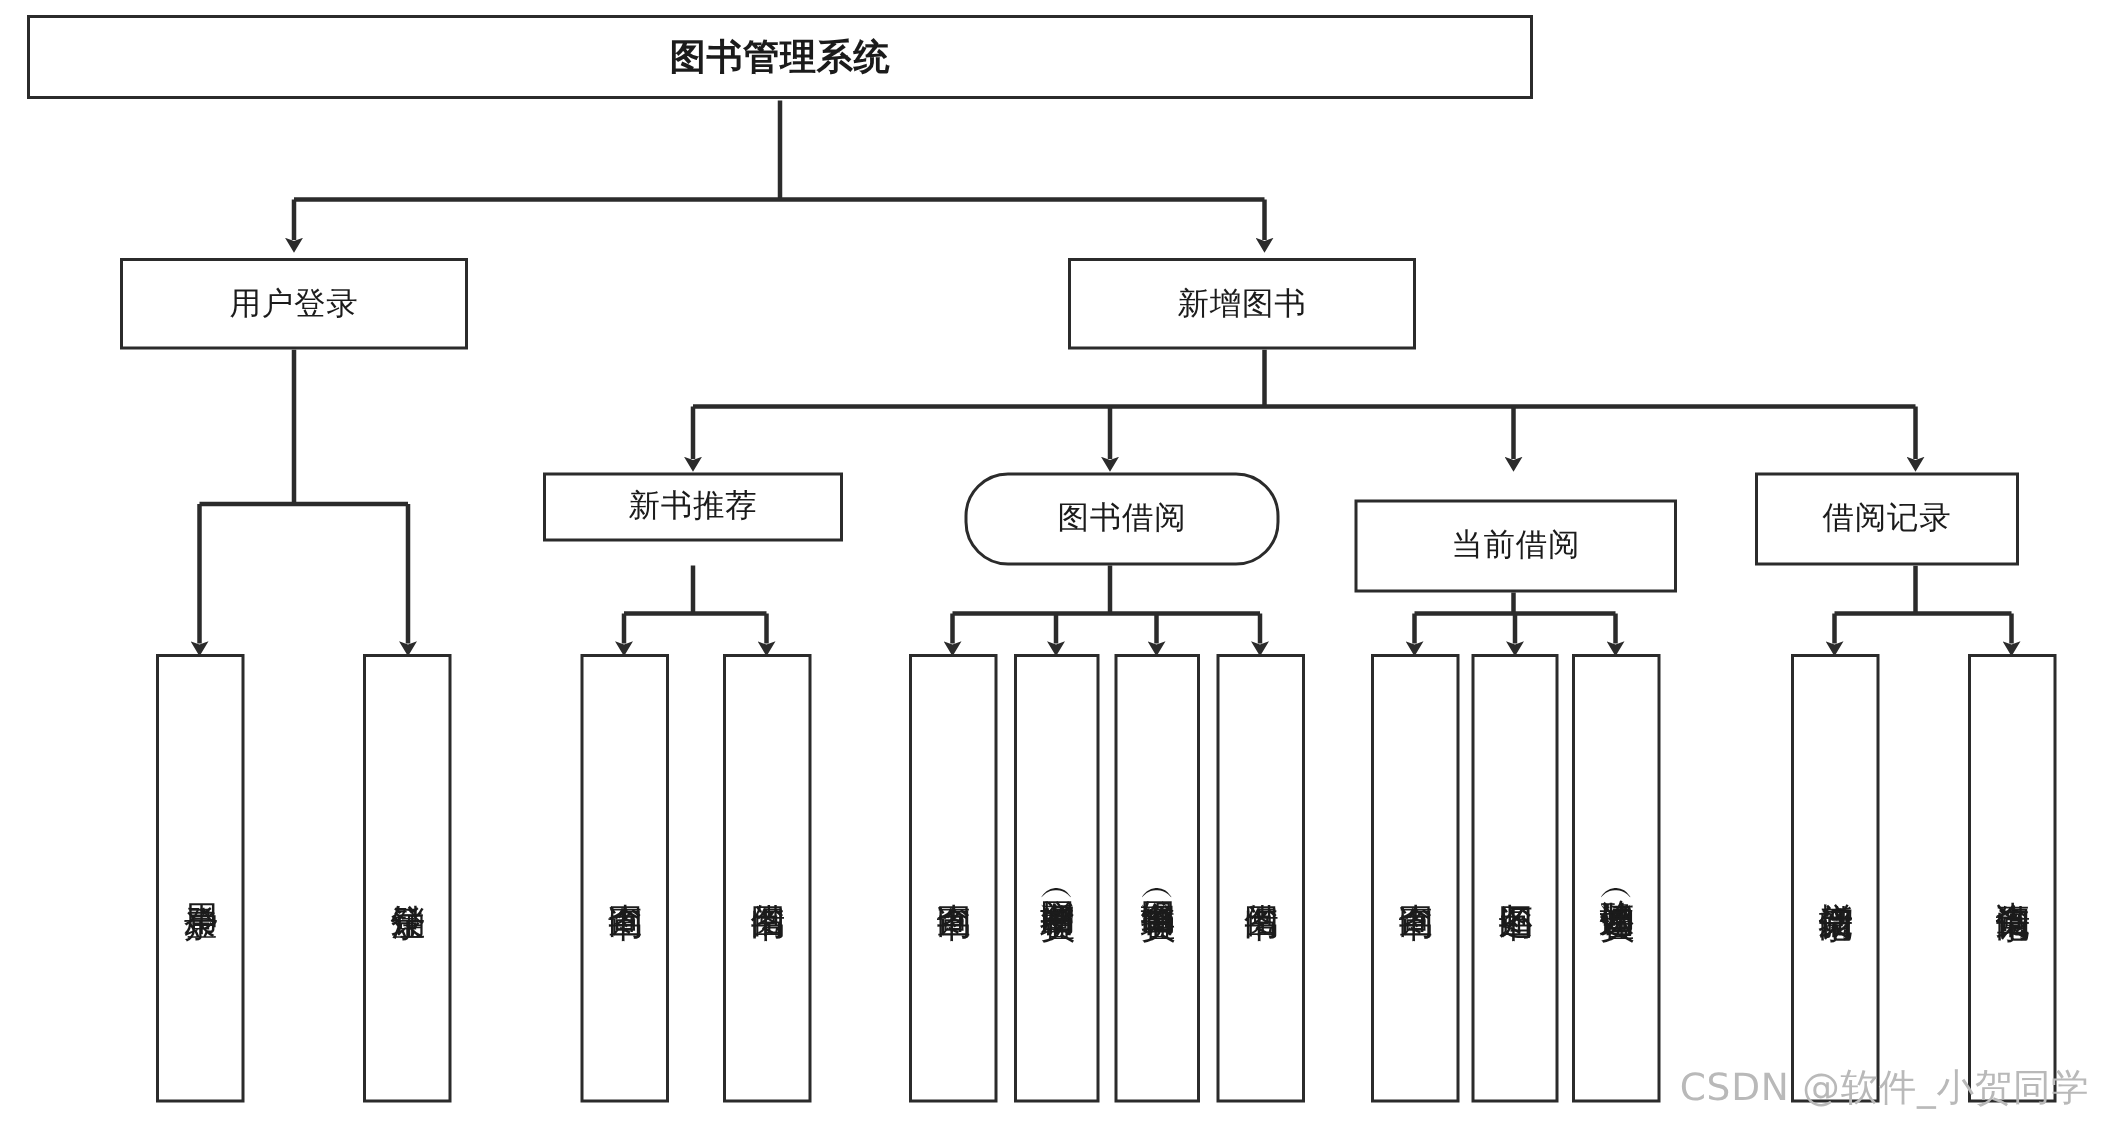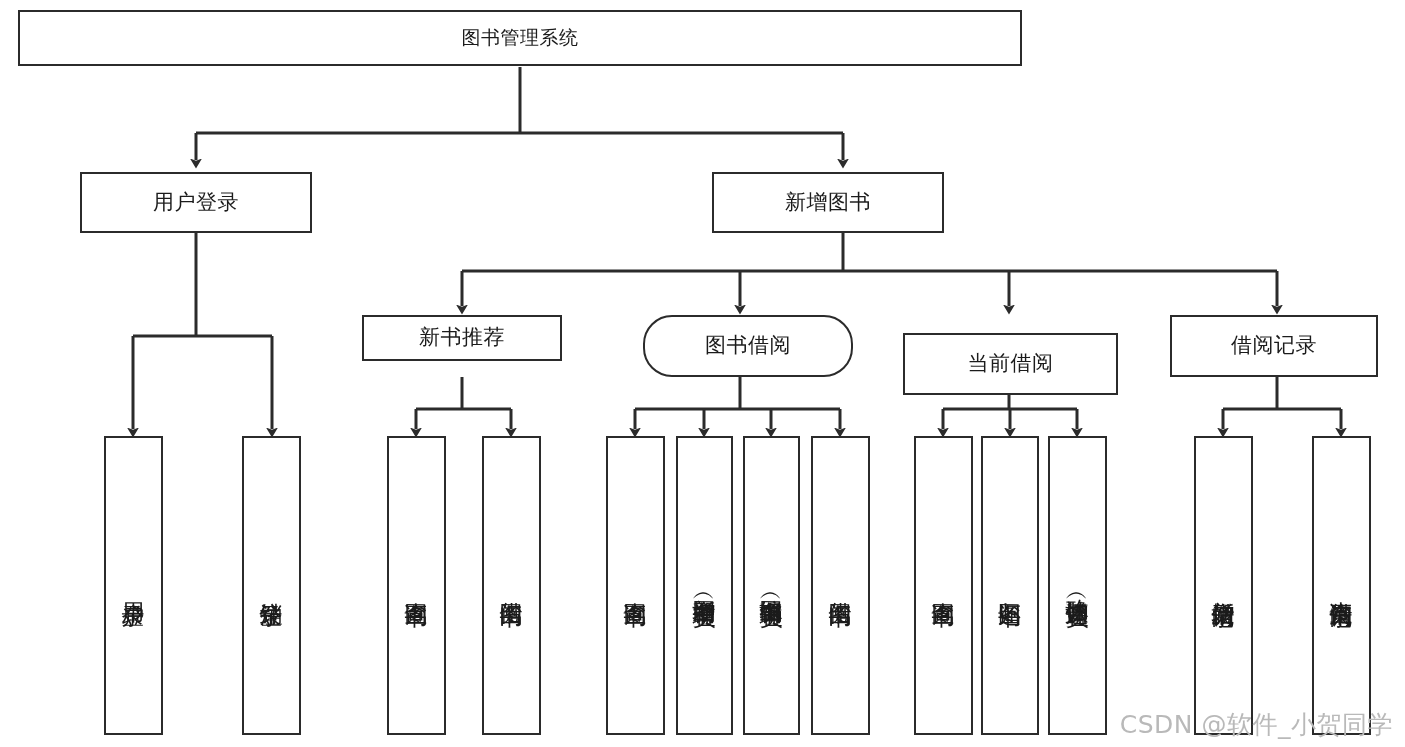--- a/index.html
+++ b/index.html
@@ -41,21 +41,22 @@
     text-align: center;
     line-height: 1.12;
     letter-spacing: 0.5px;
     color: #1b1b1b;
   }
   .node.horizontal .node-label {
     font-size: 21px;
     white-space: nowrap;
   }
   .node.root .node-label {
-    font-size: 19px;
+    font-size: 24px;
+    font-weight: bold;
   }
   .node.vertical {
     align-items: center;
     justify-content: center;
     padding: 4px 0;
   }
   .node.vertical .node-label {
     writing-mode: vertical-rl;
     text-orientation: upright;
     font-size: 23px;
@@ -158,21 +159,21 @@
   </div>
 
   <div class="node horizontal" style="left:643px; top:315px; width:210px; height:62px;border-radius:29px;">
     <span class="node-label">图书借阅</span>
   </div>
 
   <div class="node horizontal" style="left:903px; top:333px; width:215px; height:62px;">
     <span class="node-label">当前借阅</span>
   </div>
 
-  <div class="node horizontal" style="left:1170px; top:315px; width:208px; height:62px;">
+  <div class="node horizontal" style="left:1170px; top:315px; width:176px; height:62px;">
     <span class="node-label">借阅记录</span>
   </div>
 
   <div class="node vertical" style="left:104px; top:436px; width:59px; height:299px;">
     <span class="node-label">用户登录</span>
   </div>
 
   <div class="node vertical" style="left:242px; top:436px; width:59px; height:299px;">
     <span class="node-label">注销登录</span>
   </div>

